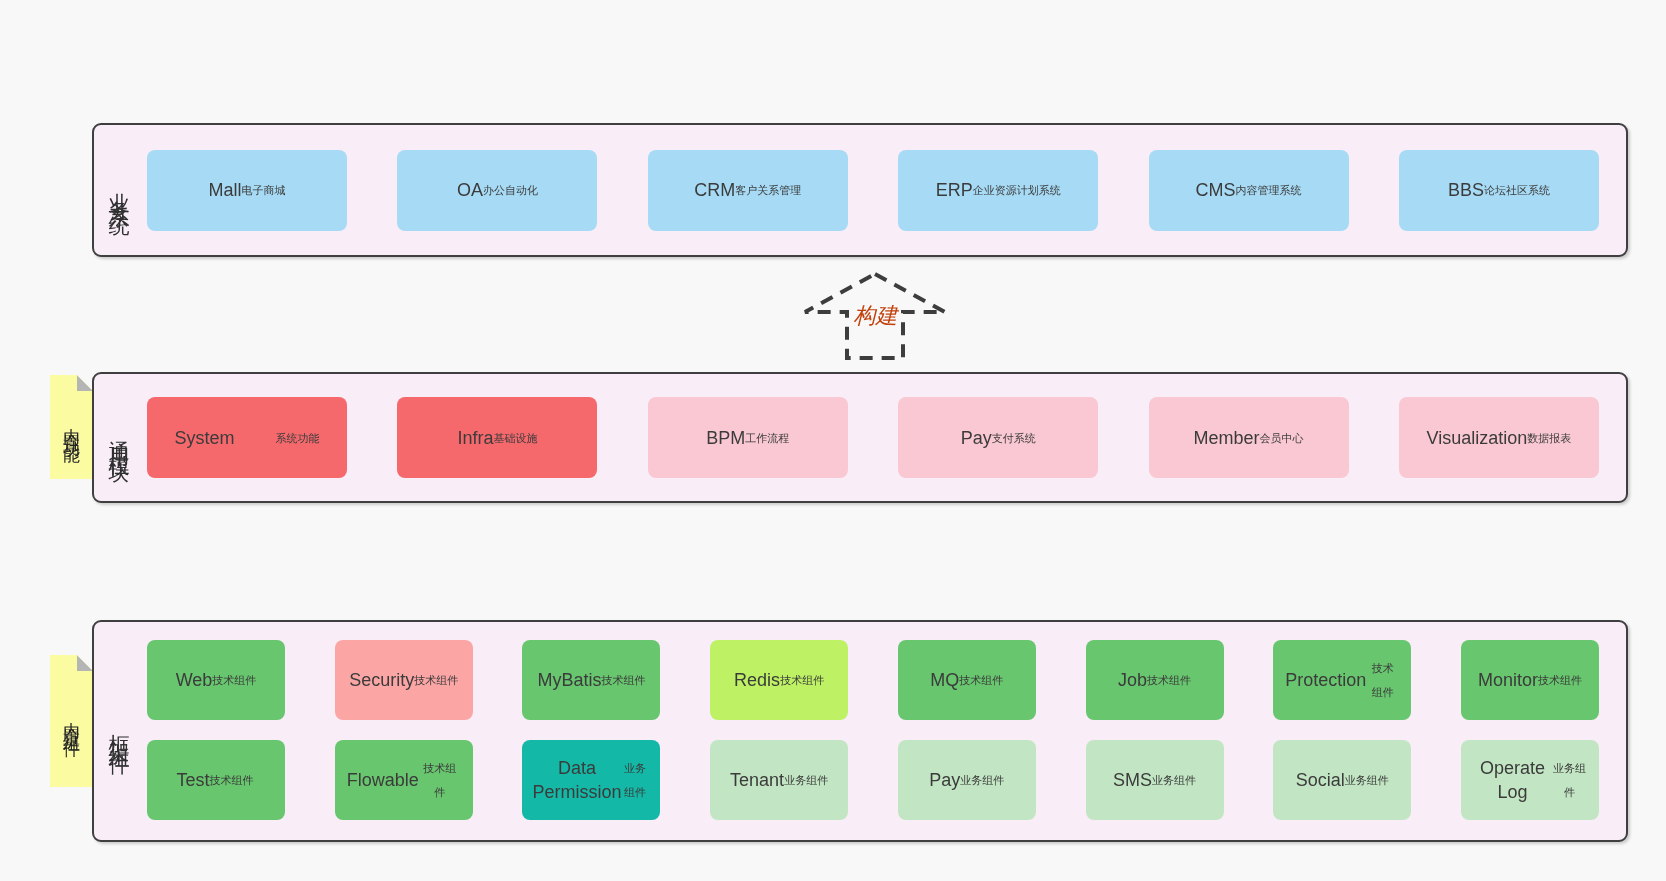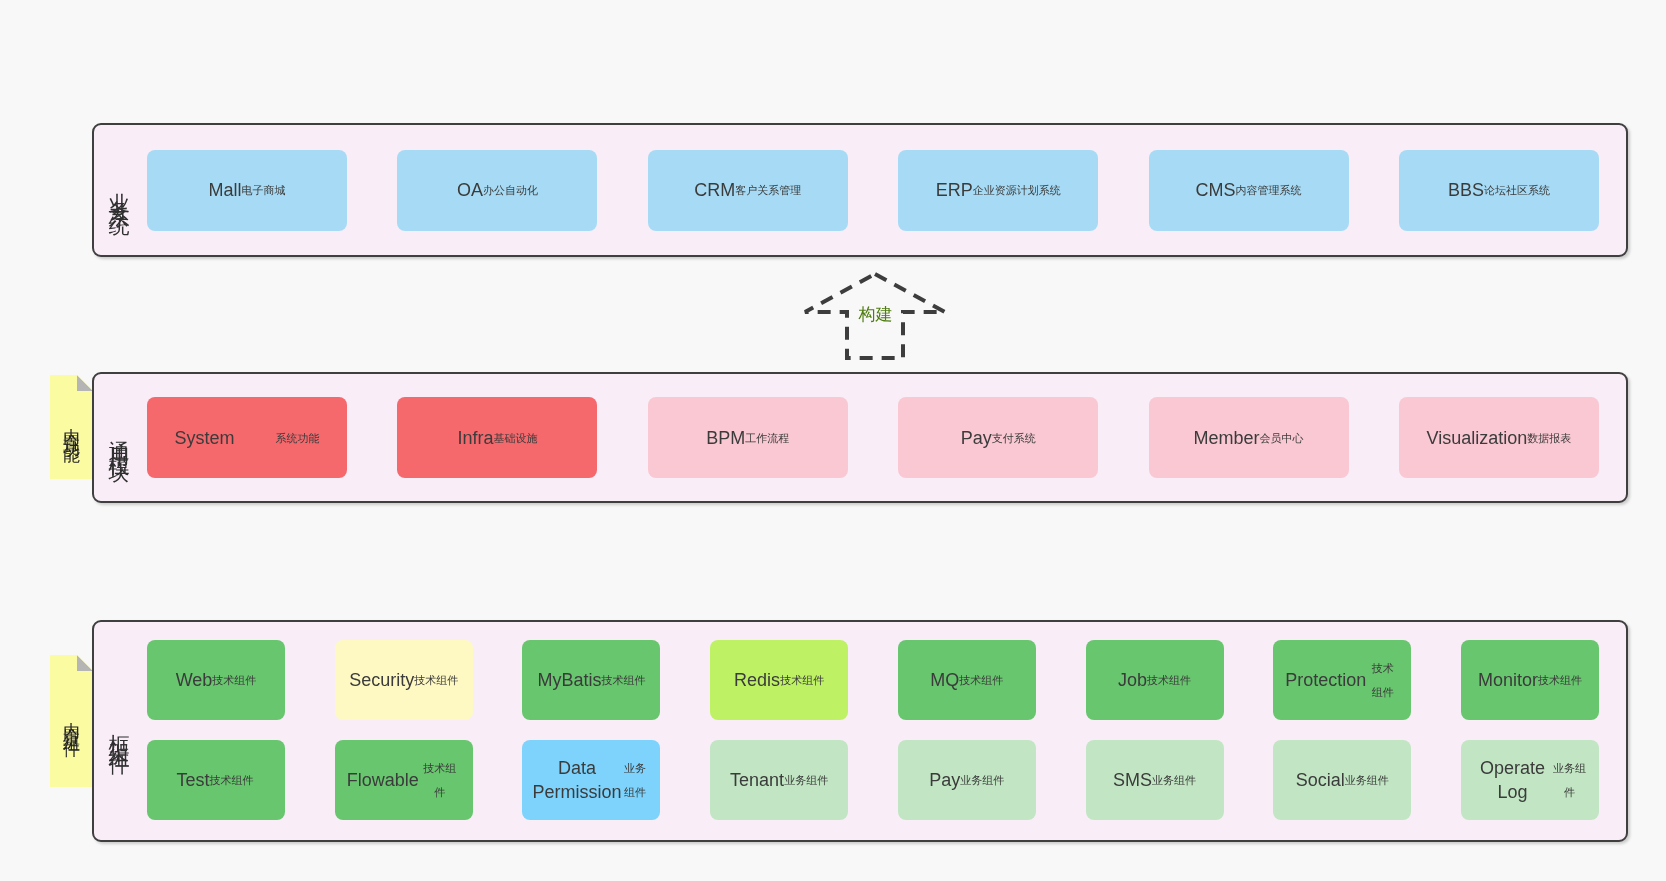--- a/index.html
+++ b/index.html
@@ -47,21 +47,21 @@
   }
   .box-lg{width:200px;height:81px;}
   .box-sm{width:138px;height:80px;}
   .box-name{font-size:18px;line-height:24px;}
   .box-desc{font-size:11px;line-height:24px;}
   
   .arrow{position:absolute;width:145px;height:90px;z-index:2;}
   .arrow svg{position:absolute;left:0;top:0;}
   .arrow-label{
     position:absolute;left:50%;top:41px;transform:translate(-50%,-38%);
-    background:#f8f8f8;padding:0 3px;font-size:17px;color:#4d7c0f;white-space:nowrap;
+    background:#f8f8f8;padding:0 3px;font-size:22px;color:#c2410c;white-space:nowrap;font-style:italic;
   }
 </style>
 </head>
 <body>
 
 <div class="canvas">
 
   <div class="note" style="top: 375px; height: 104px; left: 50px; background: rgb(251, 251, 161);">
     <div class="fold"></div>
     <div class="note-text">内置功能</div>
@@ -141,21 +141,21 @@
 
 
   <section class="panel" style="top: 620px; height: 222px; background: rgb(249, 238, 248);">
     <div class="panel-label">框架组件</div>
     <div class="boxes-col">
       <div class="box-row">
         <div class="box box-sm" style="background: rgb(104, 198, 110);">
           <div class="box-name">Web</div>
           <div class="box-desc">技术组件</div>
         </div>
-        <div class="box box-sm" style="background: #fef9c3;">
+        <div class="box box-sm" style="background: #fca5a5;">
           <div class="box-name">Security</div>
           <div class="box-desc">技术组件</div>
         </div>
         <div class="box box-sm" style="background: rgb(104, 198, 110);">
           <div class="box-name">MyBatis</div>
           <div class="box-desc">技术组件</div>
         </div>
         <div class="box box-sm" style="background: #bef264;">
           <div class="box-name">Redis</div>
           <div class="box-desc">技术组件</div>
@@ -179,21 +179,21 @@
       </div>
       <div class="box-row">
         <div class="box box-sm" style="background: rgb(104, 198, 110); padding-left: 10px;">
           <div class="box-name">Test</div>
           <div class="box-desc">技术组件</div>
         </div>
         <div class="box box-sm" style="background: rgb(104, 198, 110);">
           <div class="box-name">Flowable</div>
           <div class="box-desc">技术组件</div>
         </div>
-        <div class="box box-sm" style="background: #7dd3fc; padding-left: 10px;">
+        <div class="box box-sm" style="background: #14b8a6; padding-left: 10px;">
           <div class="box-name">Data Permission</div>
           <div class="box-desc">业务组件</div>
         </div>
         <div class="box box-sm" style="background: rgb(194, 230, 195);">
           <div class="box-name">Tenant</div>
           <div class="box-desc">业务组件</div>
         </div>
         <div class="box box-sm" style="background: rgb(194, 230, 195);">
           <div class="box-name">Pay</div>
           <div class="box-desc">业务组件</div>

